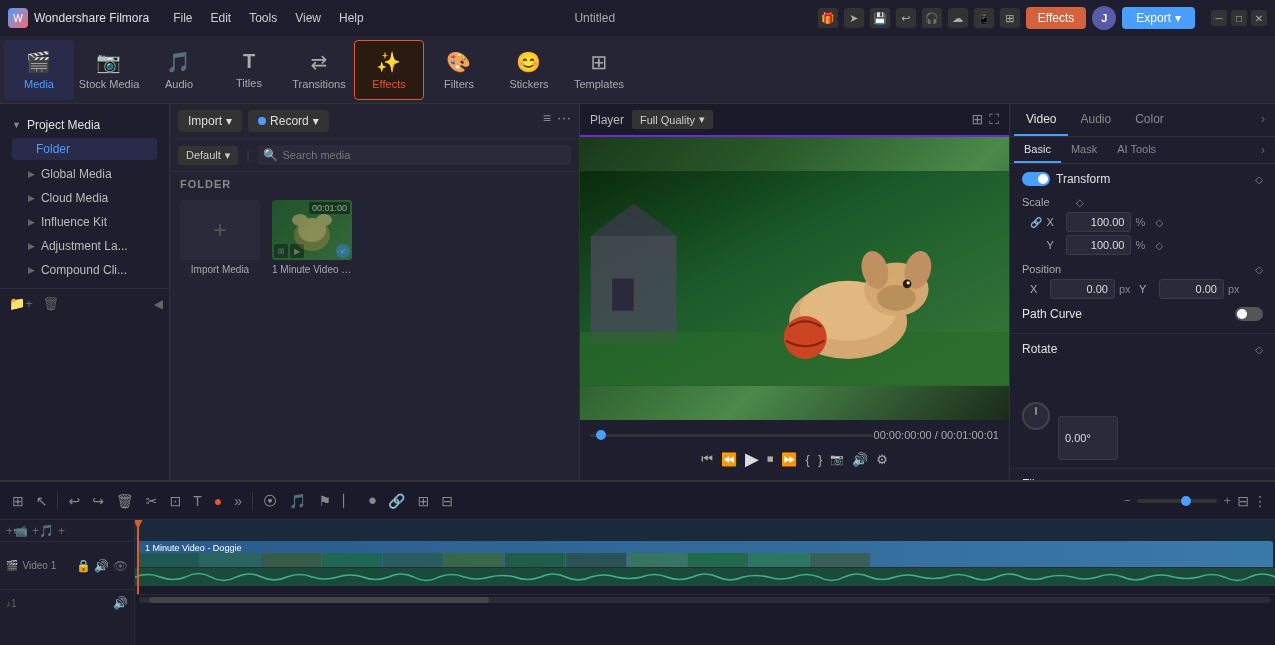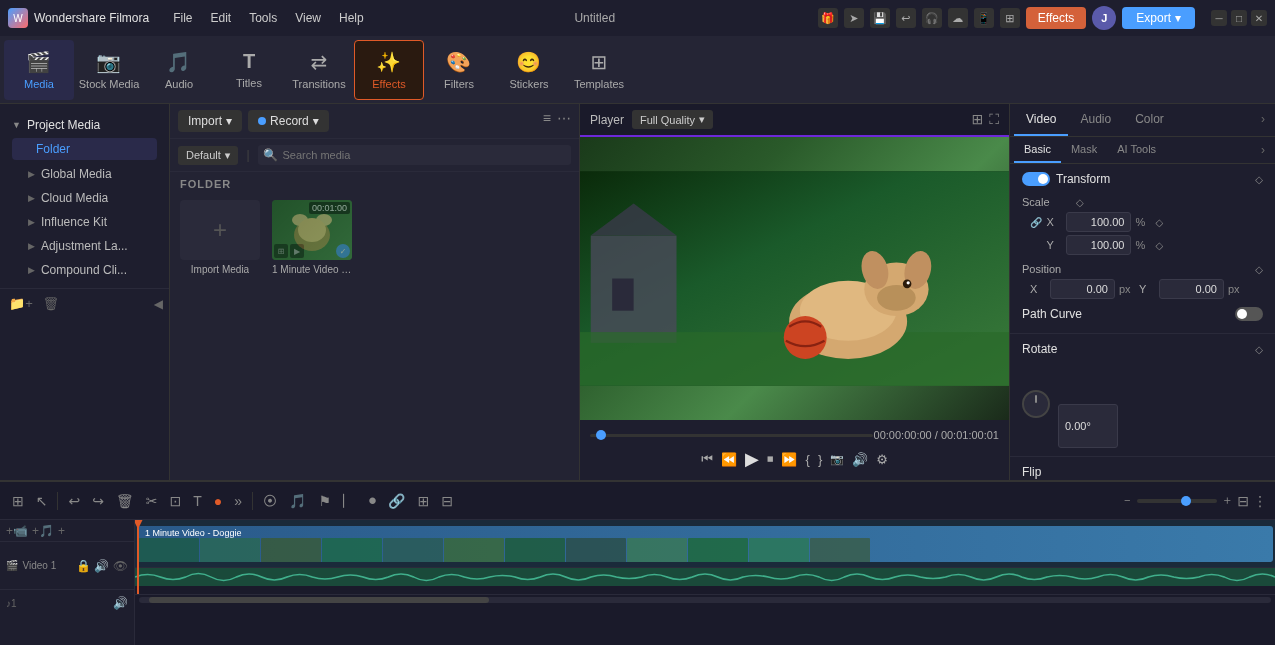--- a/index.html
+++ b/index.html
@@ -108,21 +108,21 @@
     .toggle-on::after { content: ''; width: 10px; height: 10px; background: white; border-radius: 50%; position: absolute; top: 2px; right: 2px; }
     .prop-section-title { color: #e0e0e0; font-size: 12px; font-weight: 500; flex: 1; }
     .prop-diamond { color: #888; font-size: 10px; cursor: pointer; }
     .prop-label { color: #aaa; font-size: 11px; width: 16px; }
     .prop-input { background: #2a2a3a; border: 1px solid #3a3a4a; border-radius: 3px; color: #ddd; font-size: 11px; padding: 3px 6px; width: 65px; text-align: right; }
     .prop-unit { color: #888; font-size: 11px; width: 16px; }
     .prop-reset { color: #888; font-size: 10px; cursor: pointer; }
     .path-toggle-off { width: 28px; height: 14px; background: #555; border-radius: 7px; position: relative; cursor: pointer; }
     .path-toggle-off::after { content: ''; width: 10px; height: 10px; background: white; border-radius: 50%; position: absolute; top: 2px; left: 2px; }
     .rotate-section { padding: 8px 12px; border-bottom: 1px solid #2a2a3a; }
-    .rotate-header { display: flex; align-items: center; margin-bottom: 4px; }
+    .rotate-header { display: flex; align-items: center; margin-bottom: 16px; }
     .rotate-label { color: #e0e0e0; font-size: 12px; flex: 1; }
     .rotate-control { display: flex; align-items: center; gap: 8px; }
     .rotate-knob { width: 28px; height: 28px; background: #2a2a3a; border-radius: 50%; border: 2px solid #444; cursor: pointer; position: relative; }
     .rotate-knob::after { content: ''; width: 2px; height: 8px; background: #888; position: absolute; top: 3px; left: 50%; transform: translateX(-50%); border-radius: 1px; }
     .rotate-input { background: #2a2a3a; border: 1px solid #3a3a4a; border-radius: 3px; color: #ddd; font-size: 11px; padding: 15px 6px; width: 60px; margin-top: 44px; }
     .flip-section { padding: 8px 12px; border-bottom: 1px solid #2a2a3a; }
     .flip-label { color: #e0e0e0; font-size: 12px; margin-bottom: 6px; }
     .flip-buttons { display: flex; gap: 6px; }
     .flip-btn { width: 36px; height: 30px; background: #2a2a3a; border: 1px solid #3a3a4a; border-radius: 3px; cursor: pointer; display: flex; align-items: center; justify-content: center; font-size: 14px; color: #888; }
     .compositing-section { padding: 8px 12px; }
@@ -151,21 +151,21 @@
     .tl-track-num { color: #666; font-size: 10px; min-width: 10px; }
     .tl-audio-row { display: flex; align-items: center; padding: 2px 6px; gap: 4px; height: 26px; }
     .timeline-right { flex: 1; overflow-x: auto; position: relative; }
     .tl-ruler { height: 22px; background: #1e1e2e; border-bottom: 1px solid #2a2a3a; display: flex; align-items: flex-end; padding: 0 4px; padding-bottom: 2px; gap: 0; position: relative; overflow: hidden; }
     .tl-ruler-marks { display: flex; width: 100%; position: relative; }
     .tl-mark { font-size: 9px; color: #666; position: absolute; }
     .tl-playhead { position: absolute; top: 0; left: 0; width: 2px; height: 100%; background: #e05a28; z-index: 10; }
     .tl-playhead-head { width: 10px; height: 10px; background: #e05a28; clip-path: polygon(50% 100%, 0 0, 100% 0); position: absolute; top: -1px; left: -4px; }
     .tl-tracks { position: relative; }
     .tl-video-track { height: 48px; background: #1a2a3a; position: relative; margin: 0; overflow: hidden; border-bottom: 1px solid #2a2a3a; }
-    .video-clip { height: 36px; background: linear-gradient(90deg, #2a5a8a, #3a7aaa); position: absolute; top: 6px; left: 0; right: 0; border-radius: 3px; overflow: hidden; display: flex; align-items: flex-start; }
+    .video-clip { height: 36px; background: linear-gradient(90deg, #2a5a8a, #3a7aaa); position: absolute; top: 21px; left: 0; right: 0; border-radius: 3px; overflow: hidden; display: flex; align-items: flex-start; }
     .video-clip-label { color: white; font-size: 9px; padding: 2px 4px; white-space: nowrap; z-index: 2; position: absolute; top: 0; left: 4px; }
     .video-clip-frames { display: flex; height: 100%; gap: 1px; padding: 0 2px; }
     .frame-thumb { width: 60px; height: 100%; background: #1a5a3a; opacity: 0.7; border-radius: 1px; flex-shrink: 0; }
     .frame-thumb:nth-child(odd) { background: #2a6a4a; }
     .audio-wave { height: 18px; background: linear-gradient(90deg, #1a4a3a, #2a6a5a); position: relative; width: 100%; }
     .tl-audio-track { height: 26px; position: relative; }
 
     
     .tl-scrollbar { height: 10px; background: #1a1a2a; border-top: 1px solid #2a2a3a; display: flex; align-items: center; padding: 0 4px; }
     .tl-scroll-track { flex: 1; height: 6px; background: #2a2a3a; border-radius: 3px; position: relative; }

